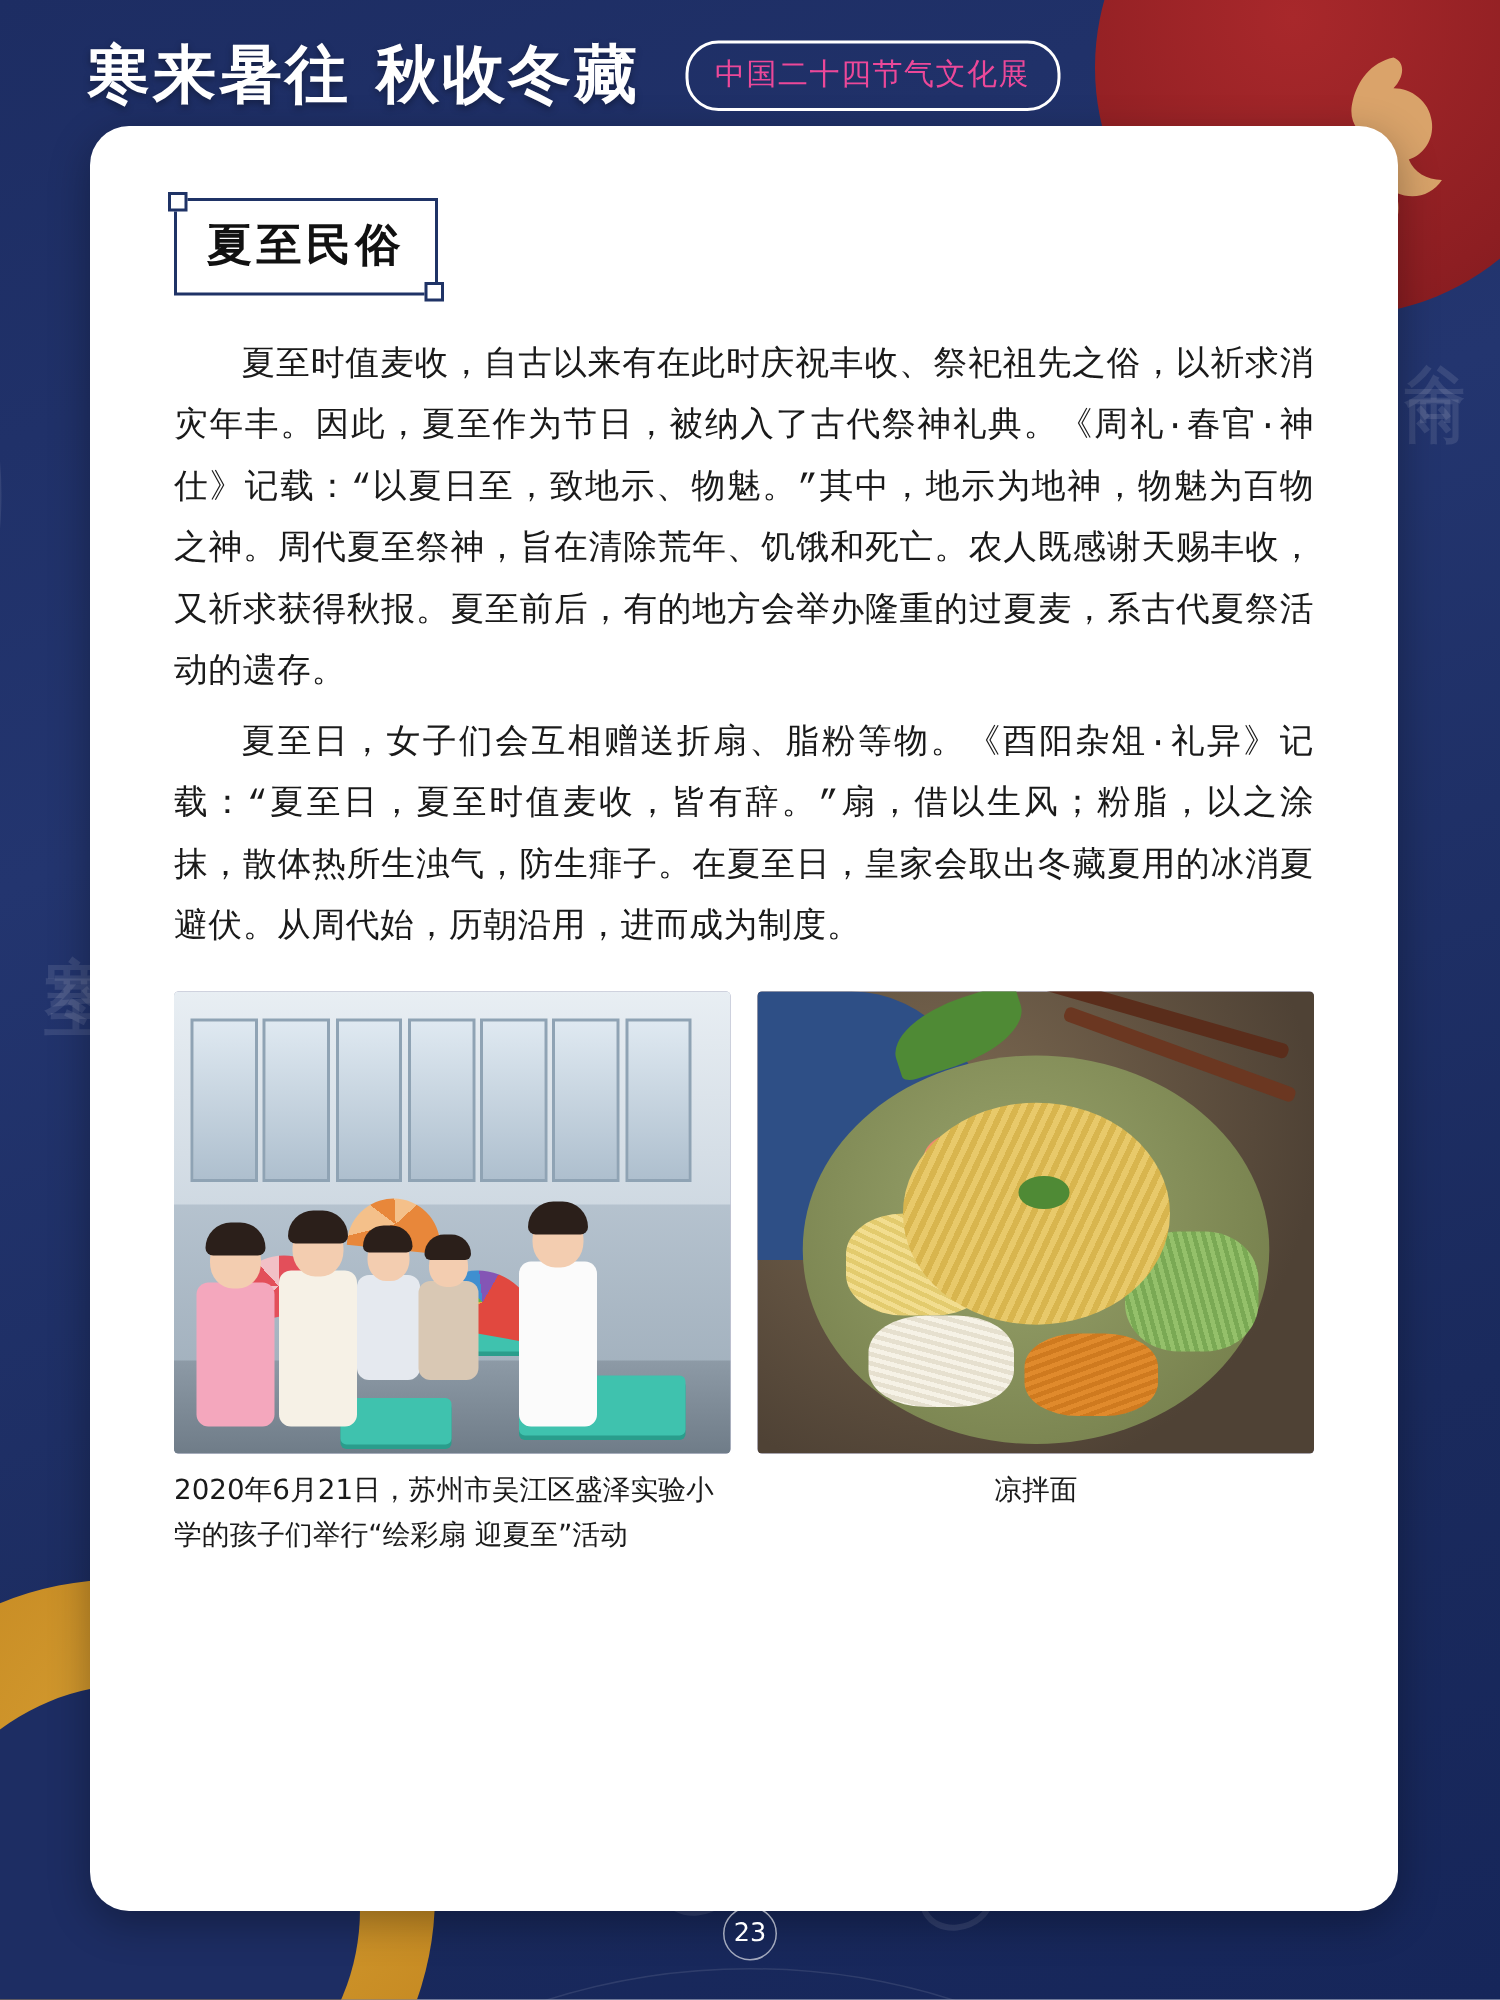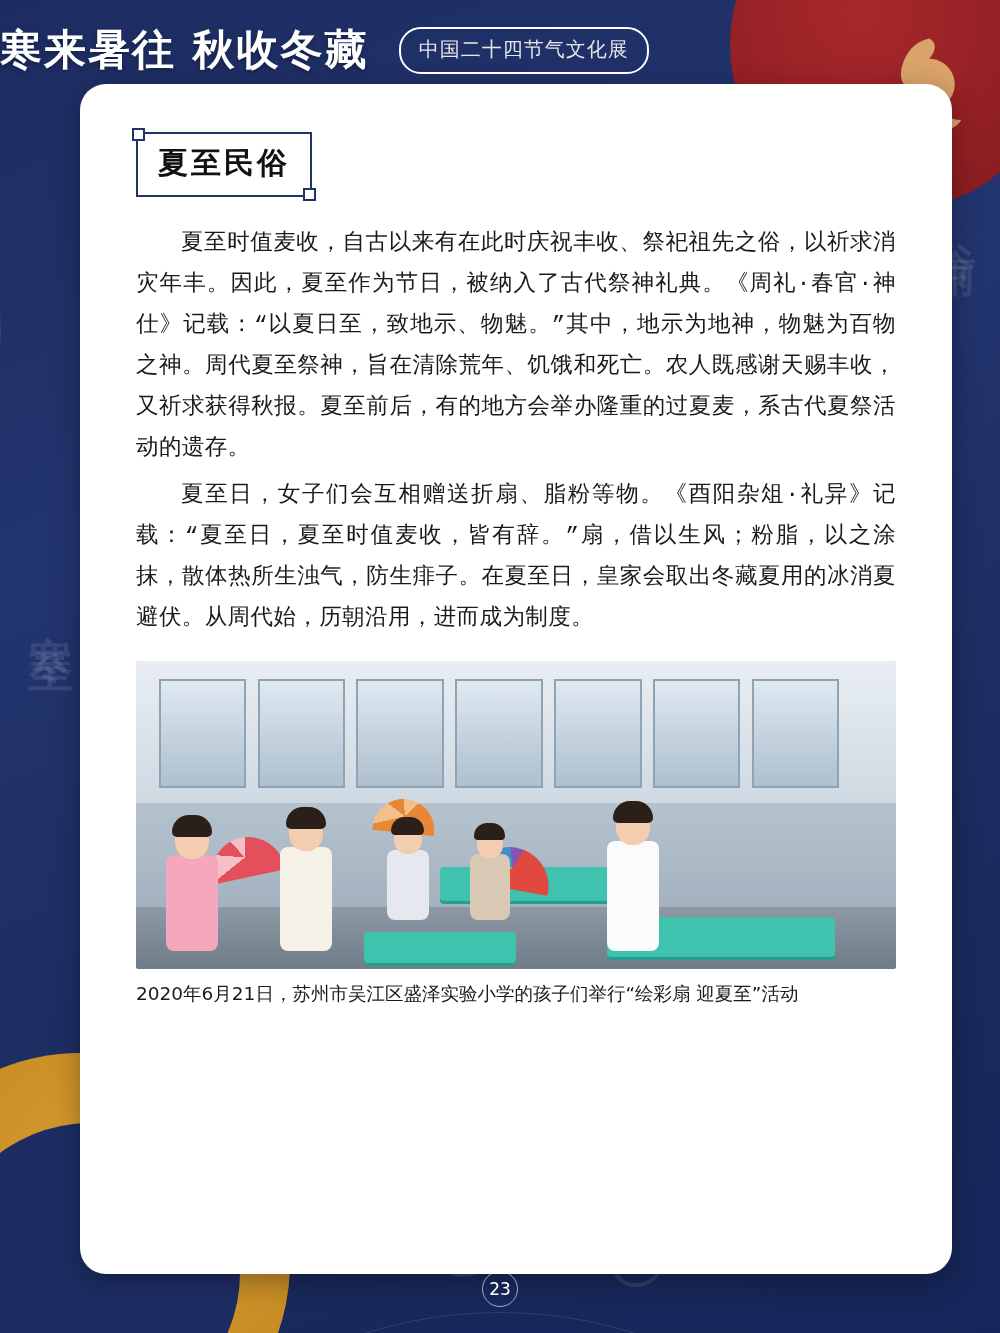--- a/index.html
+++ b/index.html
@@ -58,35 +58,35 @@
     position:absolute;left:50%;bottom:40px;transform:translateX(-50%);
     opacity:.10;
   }
 
   
   .header{
     position:absolute;left:0;top:0;width:1000px;height:100px;z-index:5;
     display:flex;align-items:center;
   }
   .header-title{
-    color:#ffffff;font-size:42px;font-weight:bold;
+    margin-left:58px;color:#ffffff;font-size:42px;font-weight:bold;
     letter-spacing:2px;font-family:"DejaVu Serif", serif;
     text-shadow:0 2px 5px rgba(0,0,0,.35);
     white-space:nowrap;
   }
   .header-badge{
     margin-left:30px;padding:7px 18px 9px;border:2px solid #ffffff;border-radius:22px;
-    color:#e5e5e5;font-size:20px;letter-spacing:1px;white-space:nowrap;
+    color:#ec4899;font-size:20px;letter-spacing:1px;white-space:nowrap;
     font-family:"DejaVu Sans", sans-serif;
     text-align:right;
   }
 
   
   .card{
-    position:absolute;left:80px;top:84px;width:872px;height:1190px;
+    position:absolute;left:60px;top:84px;width:872px;height:1190px;
     background:#ffffff;border-radius:26px;z-index:4;
     box-shadow:0 8px 28px rgba(0,0,0,.32);
     overflow:hidden;
   }
   .card-inner{padding:48px 56px 0 56px;}
 
   .section-tag{
     display:inline-block;border:2px solid #1f3366;padding:9px 20px 11px;
     font-size:30px;color:#111;letter-spacing:3px;
     font-family:"DejaVu Serif", serif;font-weight:bold;
@@ -250,18 +250,37 @@
               <div class="head">
                   <div class="hair"></div>
                 </div>
               <div class="body" style="height:110px;background:#fbfbfb"></div>
             </div>
           </div>
         </div>
         <div class="fig-cap">2020年6月21日，苏州市吴江区盛泽实验小学的孩子们举行“绘彩扇 迎夏至”活动</div>
       </div>
 
+      <div class="fig">
+        <div class="fig-img">
+          <div class="nd">
+            <div class="cloth"></div>
+            <div class="leaf"></div>
+            <div class="chop"></div>
+            <div class="chop2"></div>
+            <div class="plate"></div>
+            <div class="veg" style="left:16%;top:48%;width:26%;height:22%;background:repeating-linear-gradient(25deg,#f2dd8f 0 3px,#e3cb6e 3px 6px)"></div>
+            <div class="veg" style="left:20%;top:70%;width:26%;height:20%;background:repeating-linear-gradient(15deg,#f6f2e6 0 3px,#e6e0cf 3px 6px)"></div>
+            <div class="veg" style="left:48%;top:74%;width:24%;height:18%;background:repeating-linear-gradient(-20deg,#e08a2c 0 3px,#cf7a1f 3px 6px)"></div>
+            <div class="veg" style="left:66%;top:52%;width:24%;height:26%;background:repeating-linear-gradient(75deg,#94c06a 0 3px,#7aa954 3px 6px)"></div>
+            <div class="veg" style="left:30%;top:30%;width:18%;height:12%;background:#f08b6e;border-radius:50%"></div>
+            <div class="noodle"></div>
+            <div class="veg" style="left:47%;top:40%;width:9%;height:7%;background:#4f8a35;border-radius:50%"></div>
+          </div>
+        </div>
+        <div class="fig-cap center">凉拌面</div>
+      </div>
 
     </div>
   </div>
 </div>
 
 <div class="page-num">23</div>
 
 </body></html>

